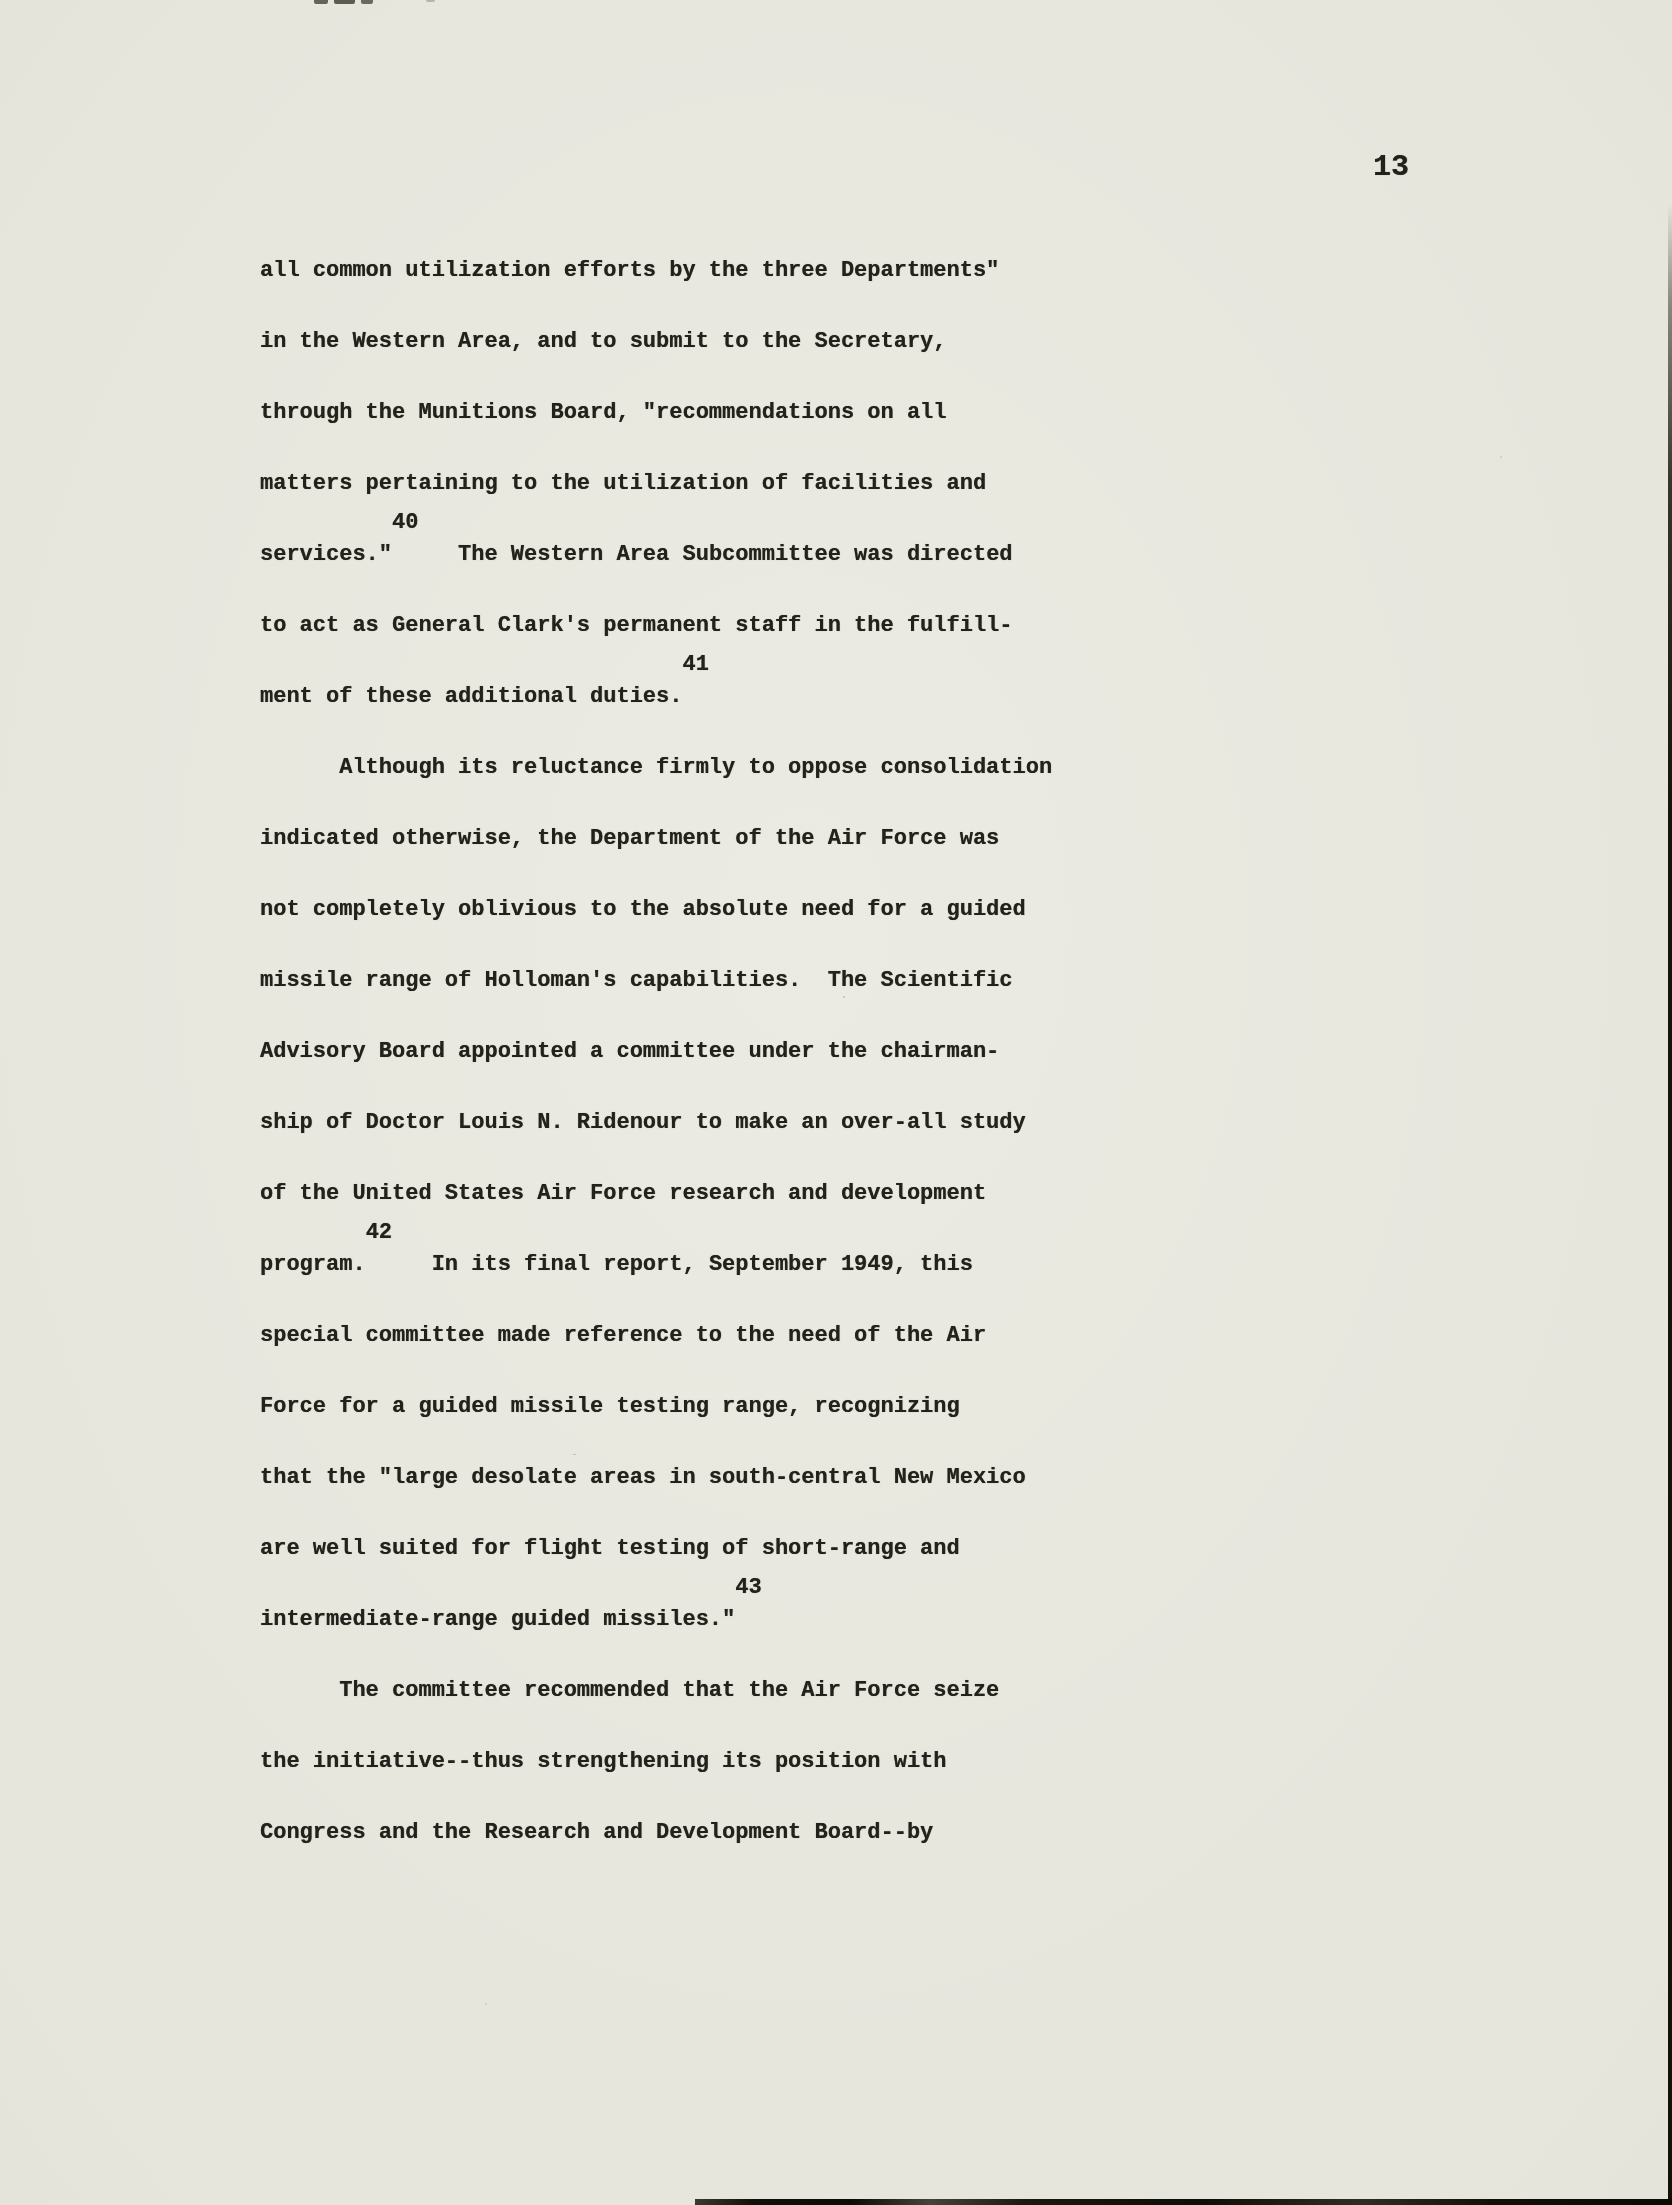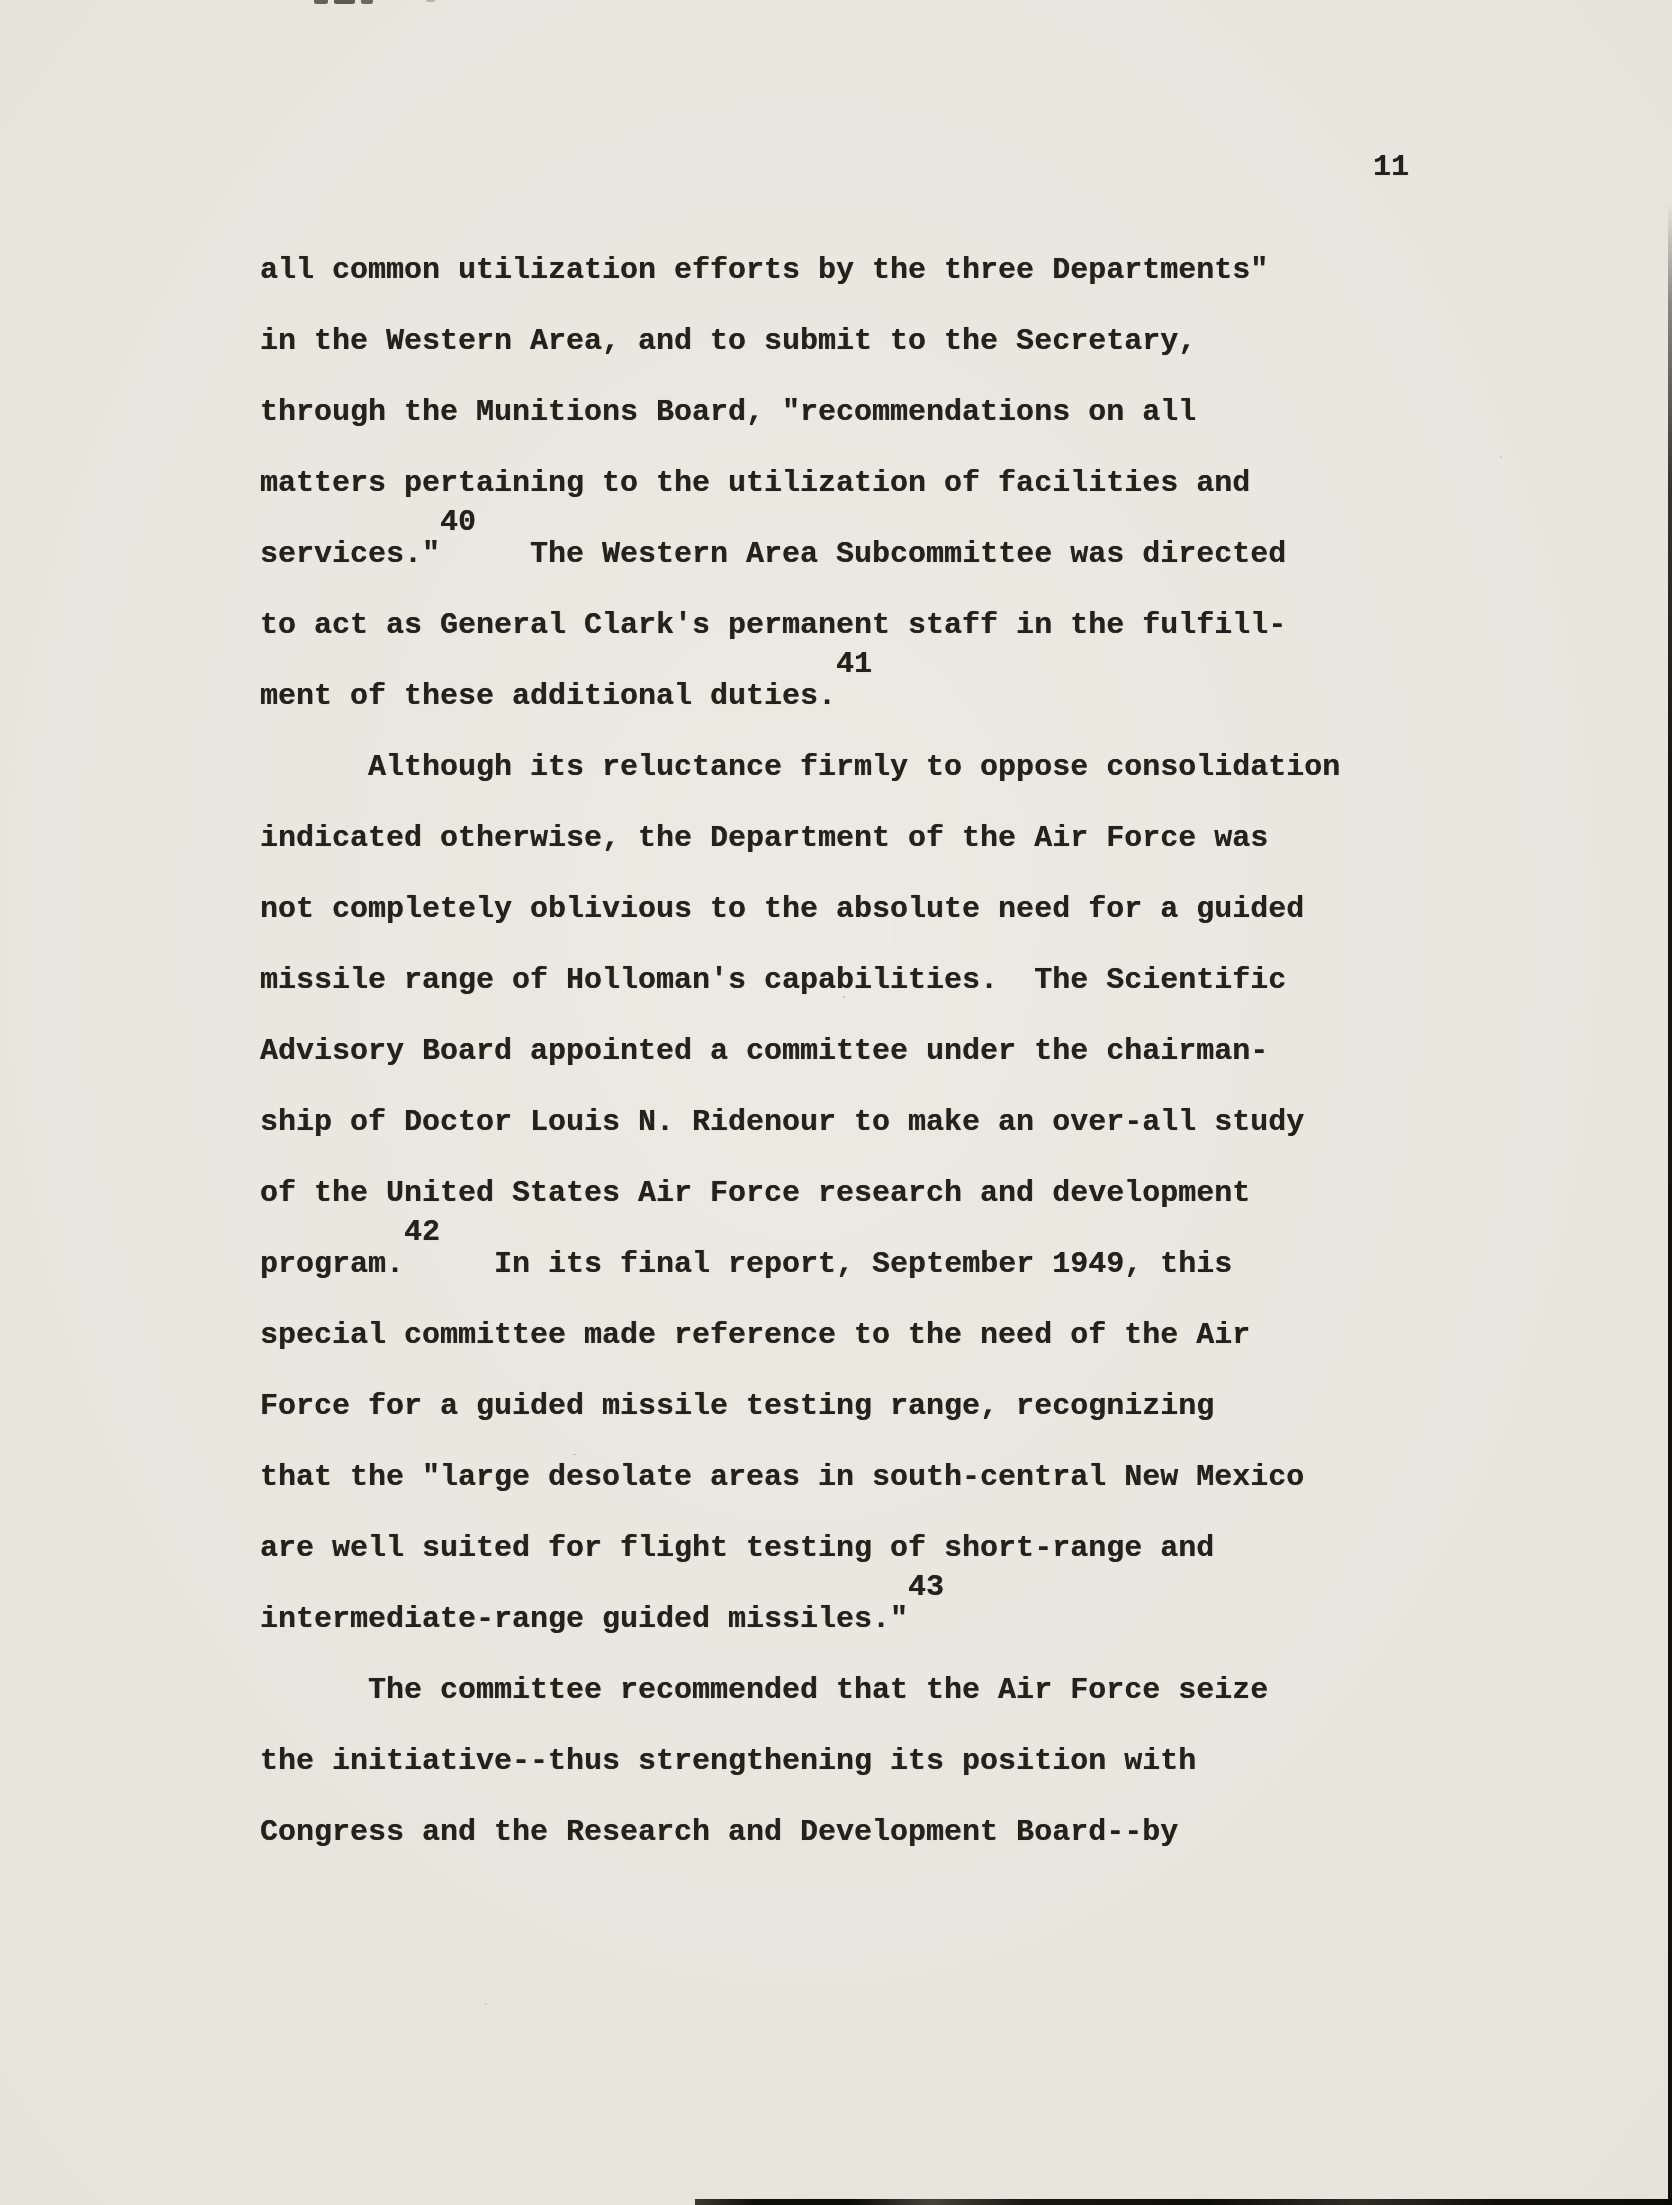--- a/index.html
+++ b/index.html
@@ -10,21 +10,21 @@
   }
   .page{
     position:absolute;inset:0;
     background:
       radial-gradient(ellipse 1283px 1711px at 48% 42%, rgba(255,255,250,0.20), rgba(0,0,0,0) 70%),
       radial-gradient(ellipse 1711px 2281px at 50% 50%, rgba(0,0,0,0) 60%, rgba(120,120,100,0.10) 100%),
       #e6e6dd;
   }
   .text-block{
     position:absolute;left:260px;top:235px;
-    font-size:30px;line-height:71px;font-weight:700;
+    font-size:22px;line-height:71px;font-weight:700;
     color:#22211b;white-space:pre;
     text-shadow:0 0 0.7px rgba(34,33,27,0.55), 0.4px 0.4px 0 rgba(34,33,27,0.22);
   }
   .line{height:71px;}
   .sup{position:relative;top:-32px;}
   .page-number{
     position:absolute;left:1373px;top:150px;
     font-size:30px;font-weight:700;color:#22211b;
     text-shadow:0 0 0.7px rgba(34,33,27,0.55), 0.4px 0.4px 0 rgba(34,33,27,0.22);
   }
@@ -54,21 +54,21 @@
 </style>
 </head>
 <body>
 
 <div class="page">
   <span class="smudge s1"></span>
   <span class="smudge s2"></span>
   <span class="smudge s3"></span>
   <span class="smudge s4"></span>
 
-  <div class="page-number">11</div>
+  <div class="page-number">13</div>
 
   <div class="text-block" id="text-block"><div class="line"><span>all common utilization efforts by the three Departments"</span></div><div class="line"><span>in the Western Area, and to submit to the Secretary,</span></div><div class="line"><span>through the Munitions Board, "recommendations on all</span></div><div class="line"><span>matters pertaining to the utilization of facilities and</span></div><div class="line"><span>services."</span><span class="sup">40</span><span>   The Western Area Subcommittee was directed</span></div><div class="line"><span>to act as General Clark's permanent staff in the fulfill-</span></div><div class="line"><span>ment of these additional duties.</span><span class="sup">41</span></div><div class="line"><span>      Although its reluctance firmly to oppose consolidation</span></div><div class="line"><span>indicated otherwise, the Department of the Air Force was</span></div><div class="line"><span>not completely oblivious to the absolute need for a guided</span></div><div class="line"><span>missile range of Holloman's capabilities.  The Scientific</span></div><div class="line"><span>Advisory Board appointed a committee under the chairman-</span></div><div class="line"><span>ship of Doctor Louis N. Ridenour to make an over-all study</span></div><div class="line"><span>of the United States Air Force research and development</span></div><div class="line"><span>program.</span><span class="sup">42</span><span>   In its final report, September 1949, this</span></div><div class="line"><span>special committee made reference to the need of the Air</span></div><div class="line"><span>Force for a guided missile testing range, recognizing</span></div><div class="line"><span>that the "large desolate areas in south-central New Mexico</span></div><div class="line"><span>are well suited for flight testing of short-range and</span></div><div class="line"><span>intermediate-range guided missiles."</span><span class="sup">43</span></div><div class="line"><span>      The committee recommended that the Air Force seize</span></div><div class="line"><span>the initiative--thus strengthening its position with</span></div><div class="line"><span>Congress and the Research and Development Board--by</span></div></div>
 
   <span class="speck p1"></span>
   <span class="speck p2"></span>
   <span class="speck p3"></span>
   <span class="speck p4"></span>
 
   <div class="right-edge"></div>
   <div class="bottom-band"></div>

